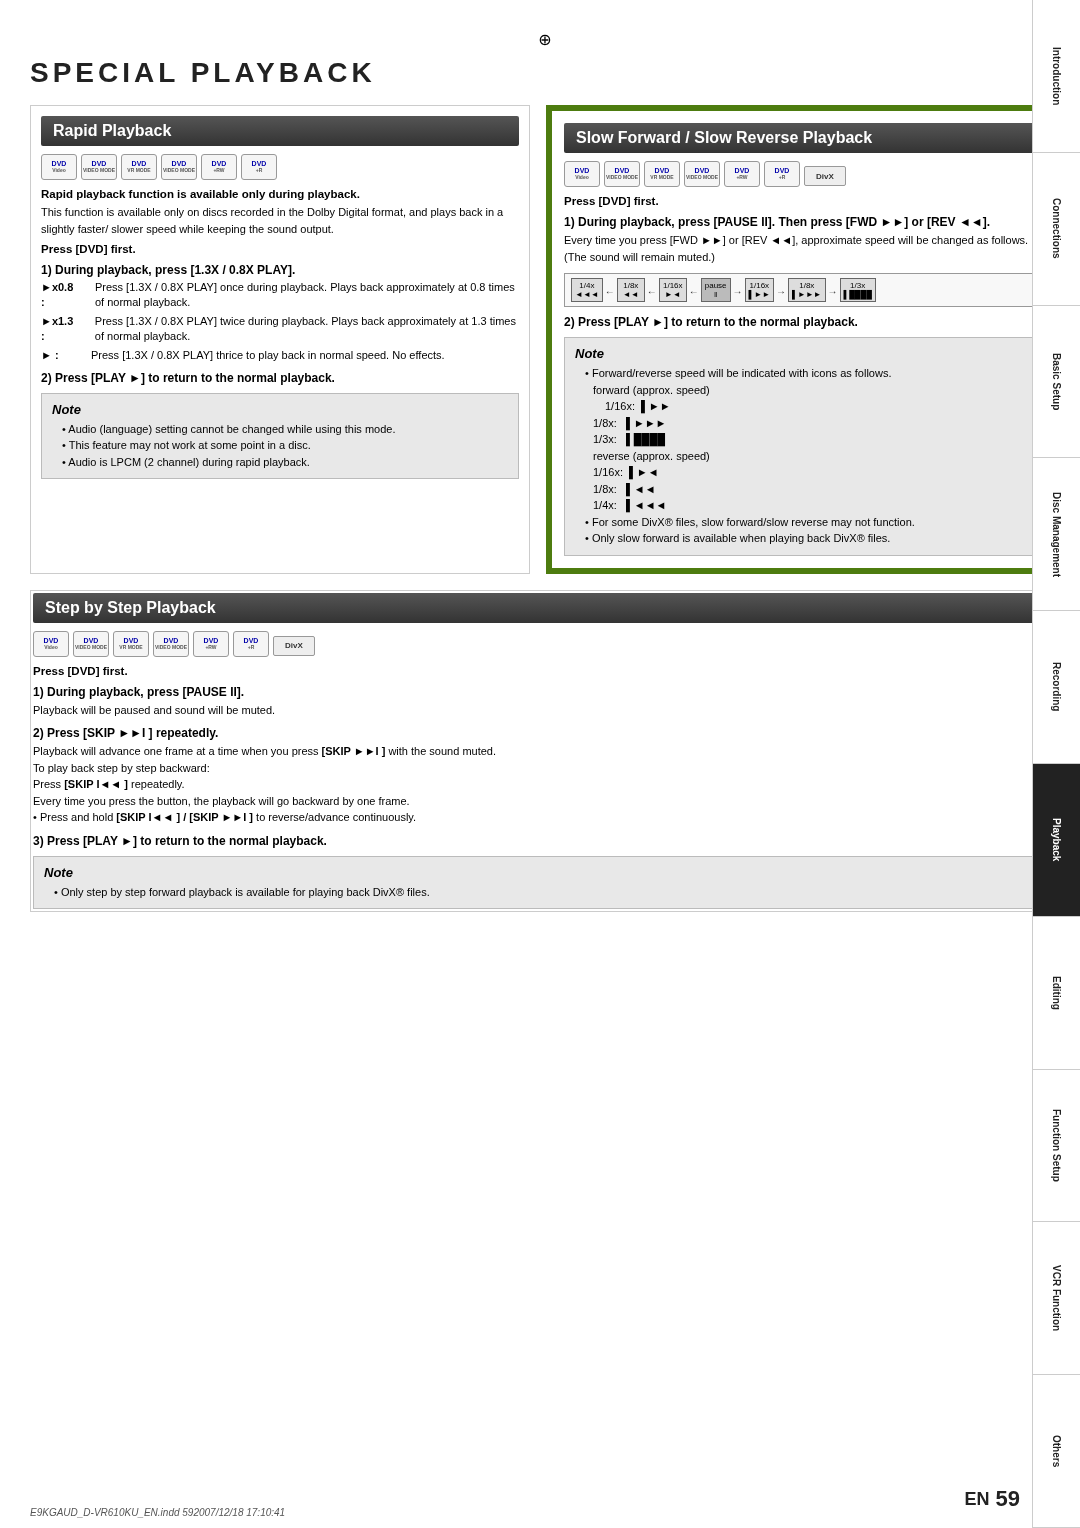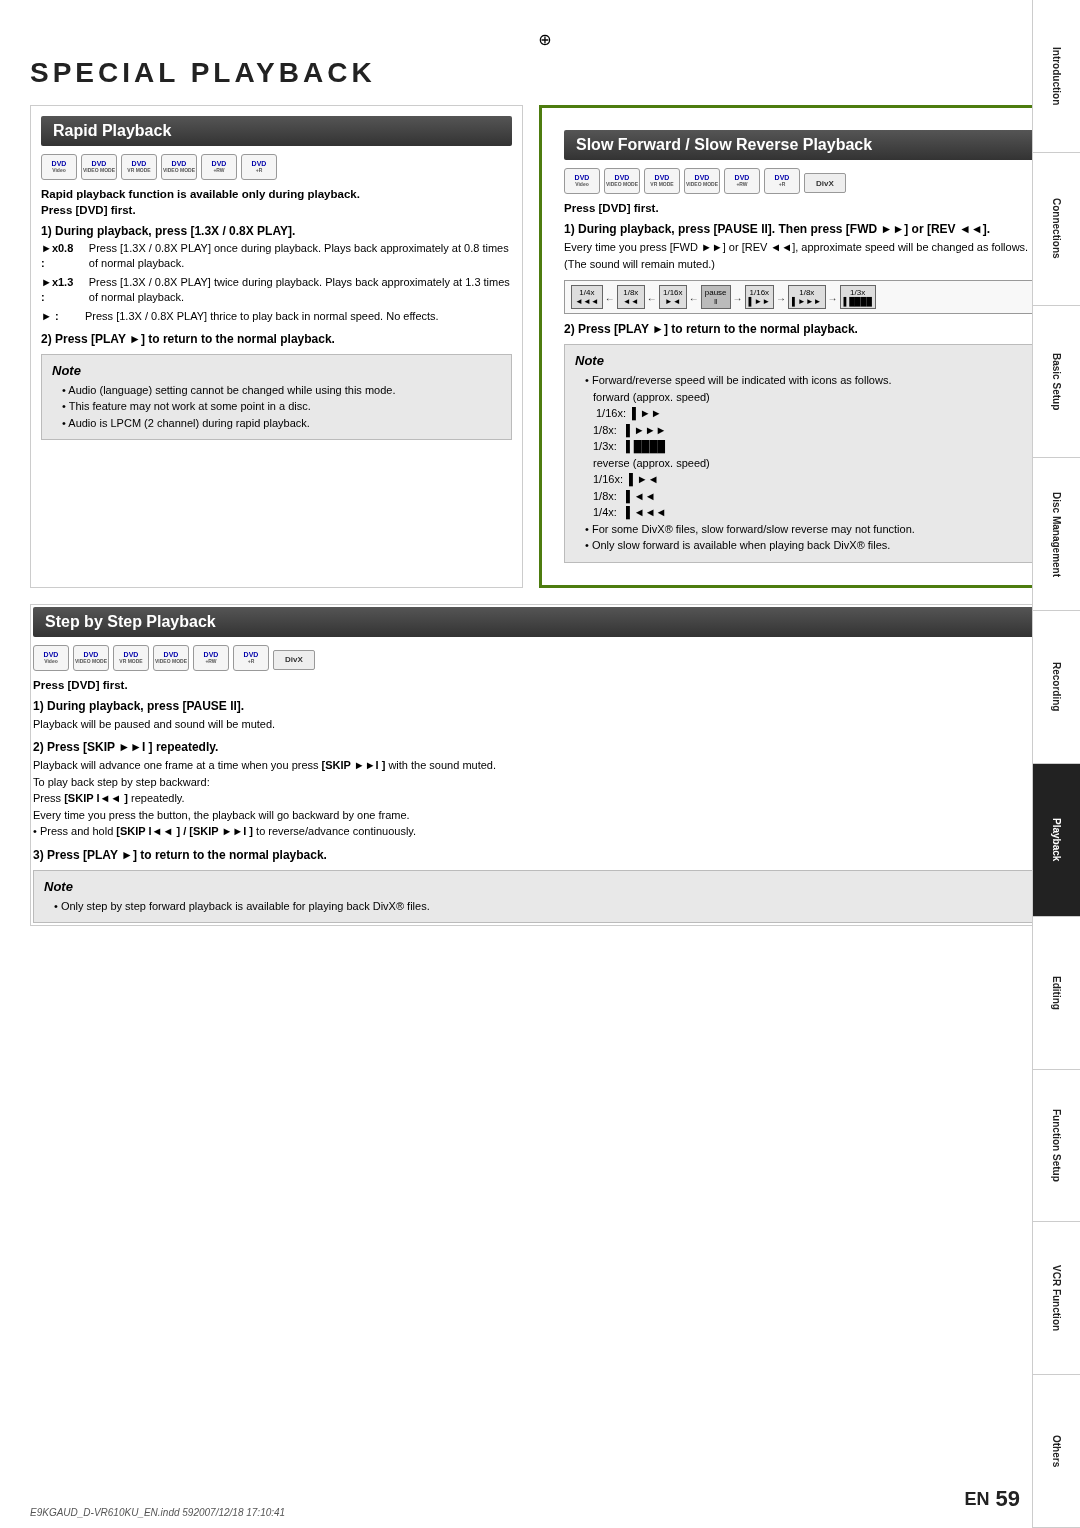--- a/index.html
+++ b/index.html
@@ -73,22 +73,22 @@
       gap: 16px;
       margin-bottom: 16px;
     }
     .col-left {
       flex: 1;
       border: 1px solid #ccc;
       padding: 10px;
     }
     .col-right {
       flex: 1;
-      border: 3px solid #4d7c0f;
-      padding: 22px;
+      border: 6px solid #4d7c0f;
+      padding: 12px;
     }
     
     .dvd-icons-row {
       display: flex;
       gap: 4px;
       margin-bottom: 8px;
       flex-wrap: wrap;
       align-items: center;
     }
     .dvd-icon {
@@ -146,21 +146,21 @@
       margin-bottom: 4px;
     }
     .step-label {
       font-weight: bold;
       font-size: 12px;
       margin-bottom: 3px;
       margin-top: 8px;
     }
     .bullet-item {
       display: flex;
-      gap: 16px;
+      gap: 22px;
       margin-bottom: 3px;
       font-size: 11px;
       line-height: 1.4;
     }
     .bullet-sym {
       font-weight: bold;
       min-width: 28px;
     }
     
     .note-box {
@@ -283,20 +283,21 @@
             <span class="top-label">DVD</span>
             <span class="sub-label">+RW</span>
           </div>
         <div class="dvd-icon">
             <span class="top-label">DVD</span>
             <span class="sub-label">+R</span>
           </div>
       </div>
 
       <p class="bold-text">Rapid playback function is available only during playback.</p>
+      <p class="normal-text">This function is available only on discs recorded in the Dolby Digital format, and plays back in a slightly faster/ slower speed while keeping the sound output.</p>
 
       <p class="press-first">Press [DVD] first.</p>
       <p class="step-label">1) During playback, press [1.3X / 0.8X PLAY].</p>
 
       <div class="bullet-item">
         <span class="bullet-sym">►x0.8 :</span>
         <span>Press [1.3X / 0.8X PLAY] once during playback. Plays back approximately at 0.8 times of normal playback.</span>
       </div>
       <div class="bullet-item">
         <span class="bullet-sym">►x1.3 :</span>
@@ -367,21 +368,21 @@
         <span class="speed-arrow">→</span>
         <div class="speed-box">1/3x<br>▌████</div>
       </div>
 
       <p class="step-label">2) Press [PLAY ►] to return to the normal playback.</p>
 
       <div class="note-box">
         <div class="note-title">Note</div>
         <p class="note-item">• Forward/reverse speed will be indicated with icons as follows.</p>
         <p class="note-item" style="margin-left:16px;">forward (approx. speed)</p>
-        <p class="note-item" style="margin-left:19px;">1/16x:&nbsp;&nbsp;▌►►</p>
+        <p class="note-item" style="margin-left:28px;">1/16x:&nbsp;&nbsp;▌►►</p>
         <p class="note-item" style="margin-left:16px;">1/8x:&nbsp;&nbsp;&nbsp;▌►►►</p>
         <p class="note-item" style="margin-left:16px;">1/3x:&nbsp;&nbsp;&nbsp;▌████</p>
         <p class="note-item" style="margin-left:16px;">reverse (approx. speed)</p>
         <p class="note-item" style="margin-left:16px;">1/16x:&nbsp;&nbsp;▌►◄</p>
         <p class="note-item" style="margin-left:16px;">1/8x:&nbsp;&nbsp;&nbsp;▌◄◄</p>
         <p class="note-item" style="margin-left:16px;">1/4x:&nbsp;&nbsp;&nbsp;▌◄◄◄</p>
         <p class="note-item">• For some DivX® files, slow forward/slow reverse may not function.</p>
         <p class="note-item">• Only slow forward is available when playing back DivX® files.</p>
       </div>
     </div>

